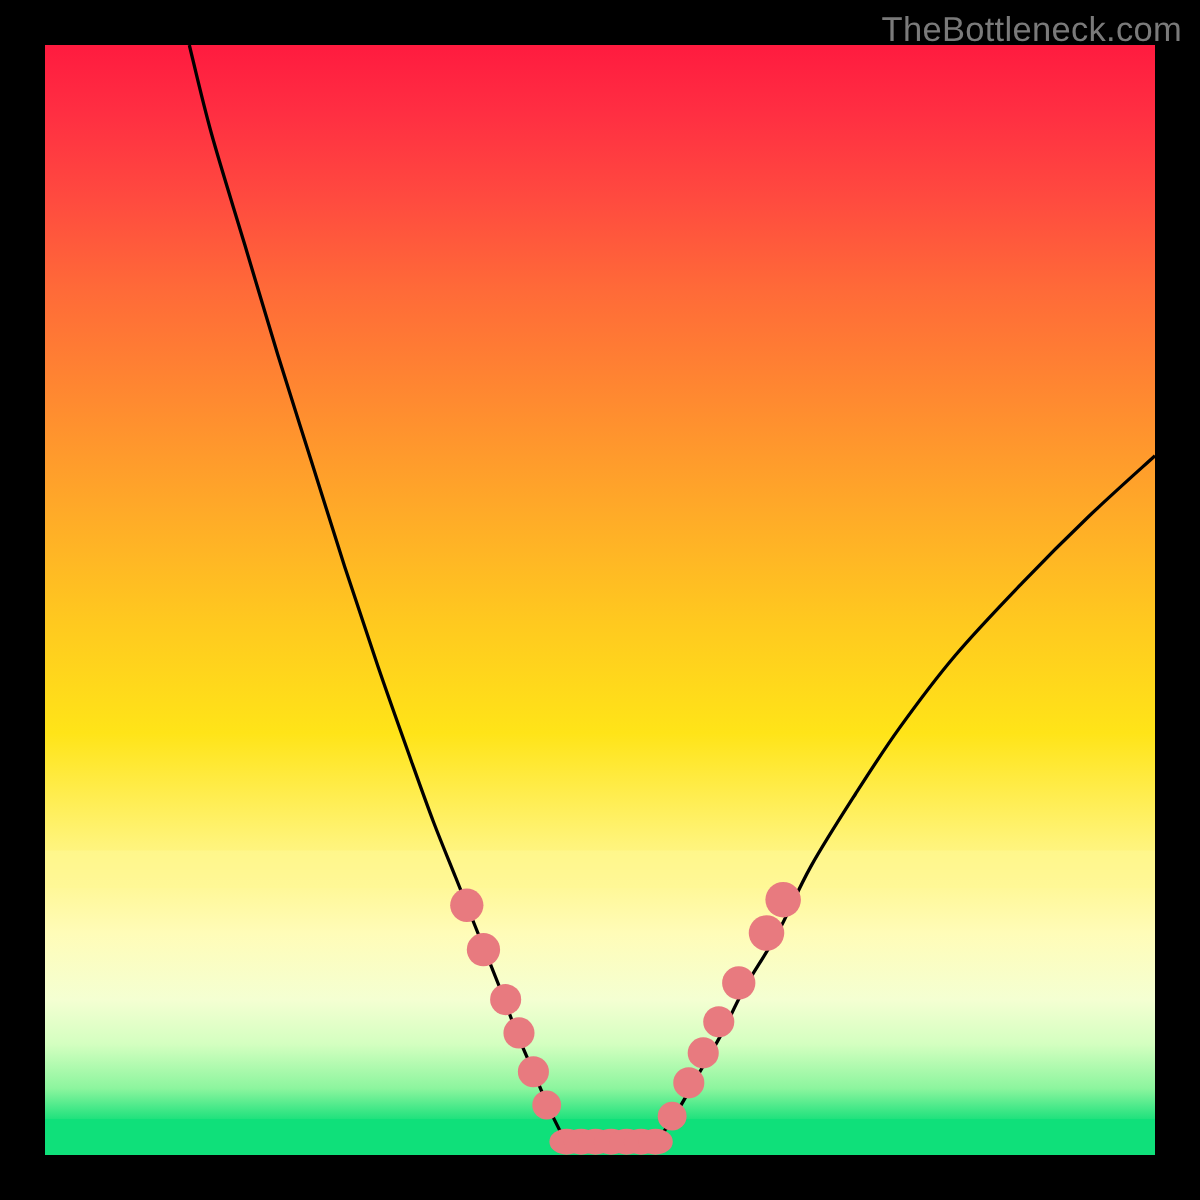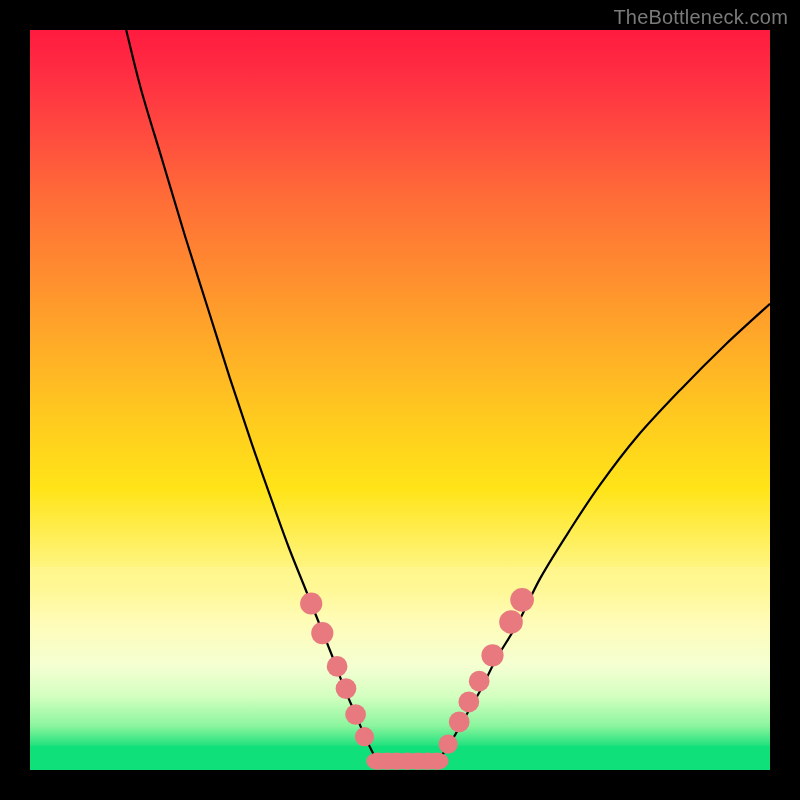--- a/index.html
+++ b/index.html
@@ -55,21 +55,21 @@
   .band-green {
     bottom: 0;
     height: 3.2%;
     background: #0fe07a;
   }
   .watermark {
     position: absolute;
     top: 6px;
     right: 12px;
     color: #7a7a7a;
-    font-size: 20px;
+    font-size: 23px;
     font-weight: 500;
     letter-spacing: 0.2px;
     z-index: 10;
   }
   svg.overlay {
     position: absolute;
     left: 0;
     top: 0;
     width: 100%;
     height: 100%;

